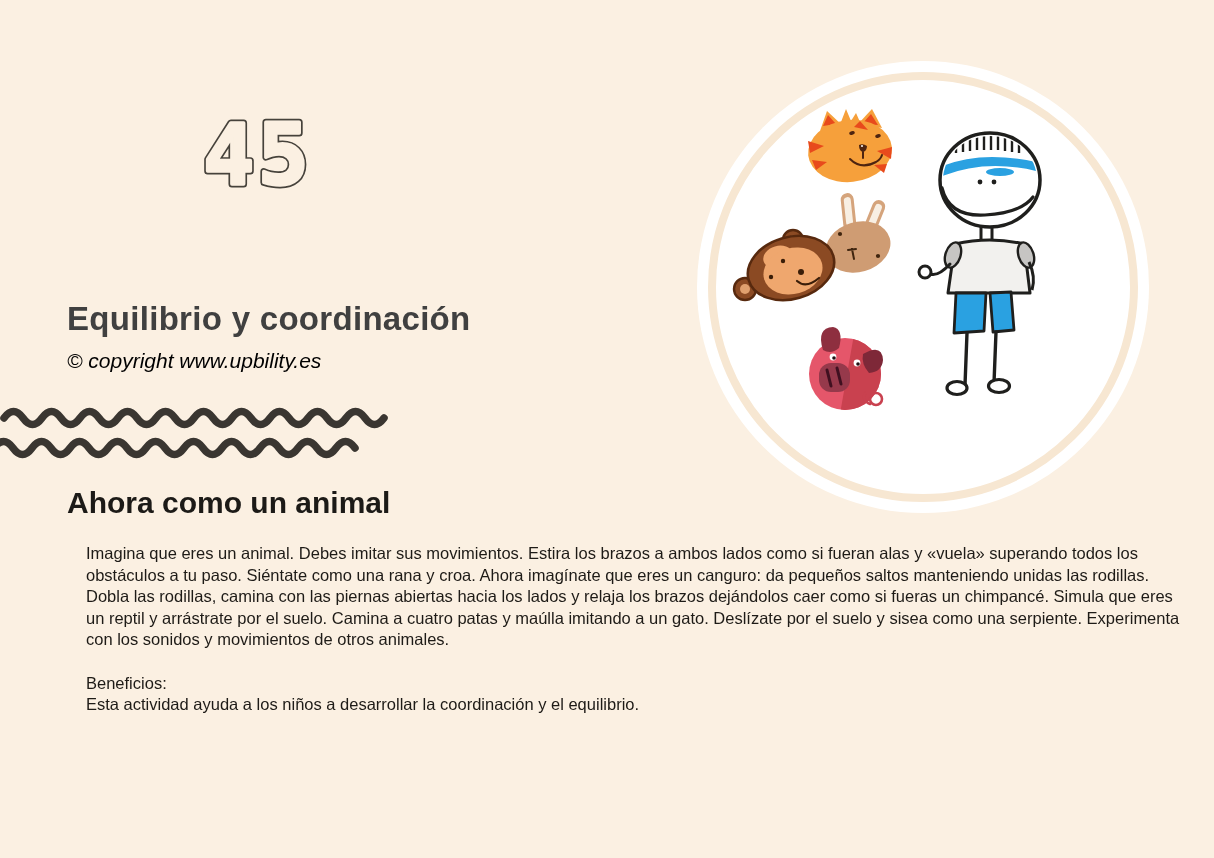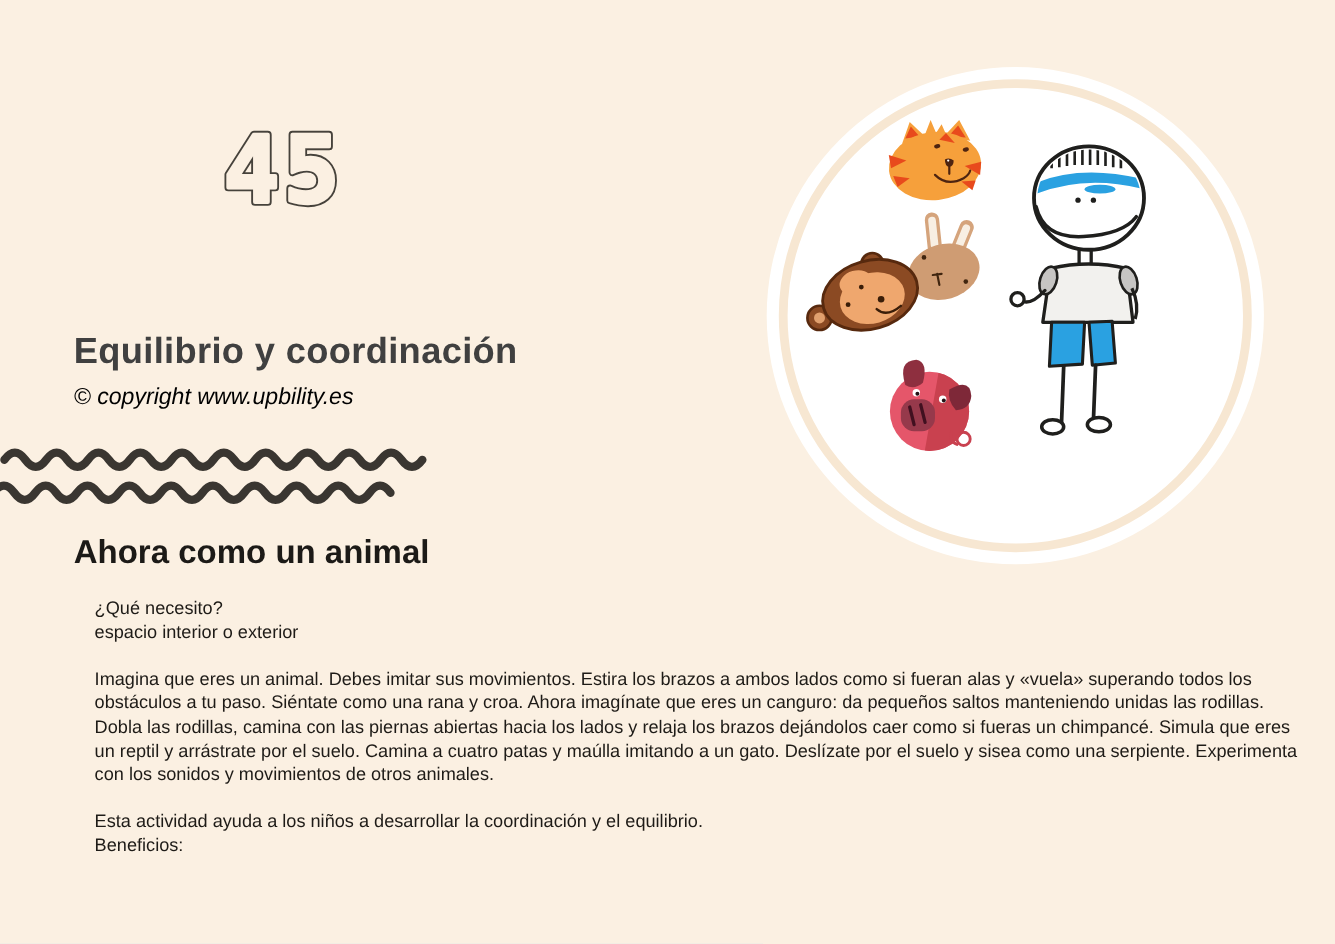--- a/index.html
+++ b/index.html
@@ -50,29 +50,25 @@
 
   <svg class="waves" width="420" height="64" viewBox="0 0 420 64">
     <path d="M4,18 q9.5,-13 19,0 t19,0 t19,0 t19,0 t19,0 t19,0 t19,0 t19,0 t19,0 t19,0 t19,0 t19,0 t19,0 t19,0 t19,0 t19,0 t19,0 t19,0 t19,0 t19,0" fill="none" stroke="#3A3631" stroke-width="7.5" stroke-linecap="round"></path>
     <path d="M-6,48 q9.5,-13 19,0 t19,0 t19,0 t19,0 t19,0 t19,0 t19,0 t19,0 t19,0 t19,0 t19,0 t19,0 t19,0 t19,0 t19,0 t19,0 t19,0 t19,0 t19,0" fill="none" stroke="#3A3631" stroke-width="7.5" stroke-linecap="round"></path>
   </svg>
 
   <h2 class="activity-title">Ahora como un animal</h2>
 
   <div class="content">
     <div class="block">
-      <p>¿Qué necesito?</p>
-      <p>espacio interior o exterior</p>
-    </div>
-    <div class="block">
       <p>Imagina que eres un animal. Debes imitar sus movimientos. Estira los brazos a ambos lados como si fueran alas y «vuela» superando todos los obstáculos a tu paso. Siéntate como una rana y croa. Ahora imagínate que eres un canguro: da pequeños saltos manteniendo unidas las rodillas. Dobla las rodillas, camina con las piernas abiertas hacia los lados y relaja los brazos dejándolos caer como si fueras un chimpancé. Simula que eres un reptil y arrástrate por el suelo. Camina a cuatro patas y maúlla imitando a un gato. Deslízate por el suelo y sisea como una serpiente. Experimenta con los sonidos y movimientos de otros animales.</p>
     </div>
     <div class="block">
+      <p>Beneficios:</p>
       <p>Esta actividad ayuda a los niños a desarrollar la coordinación y el equilibrio.</p>
-      <p>Beneficios:</p>
     </div>
   </div>
 
   <svg class="illustration" width="462" height="462" viewBox="0 0 462 462">
     <defs>
       <clipPath id="headclip">
           <ellipse cx="0" cy="0" rx="47" ry="44"></ellipse>
         </clipPath>
       <clipPath id="pigclip">
           <circle cx="0" cy="0" r="36"></circle>

